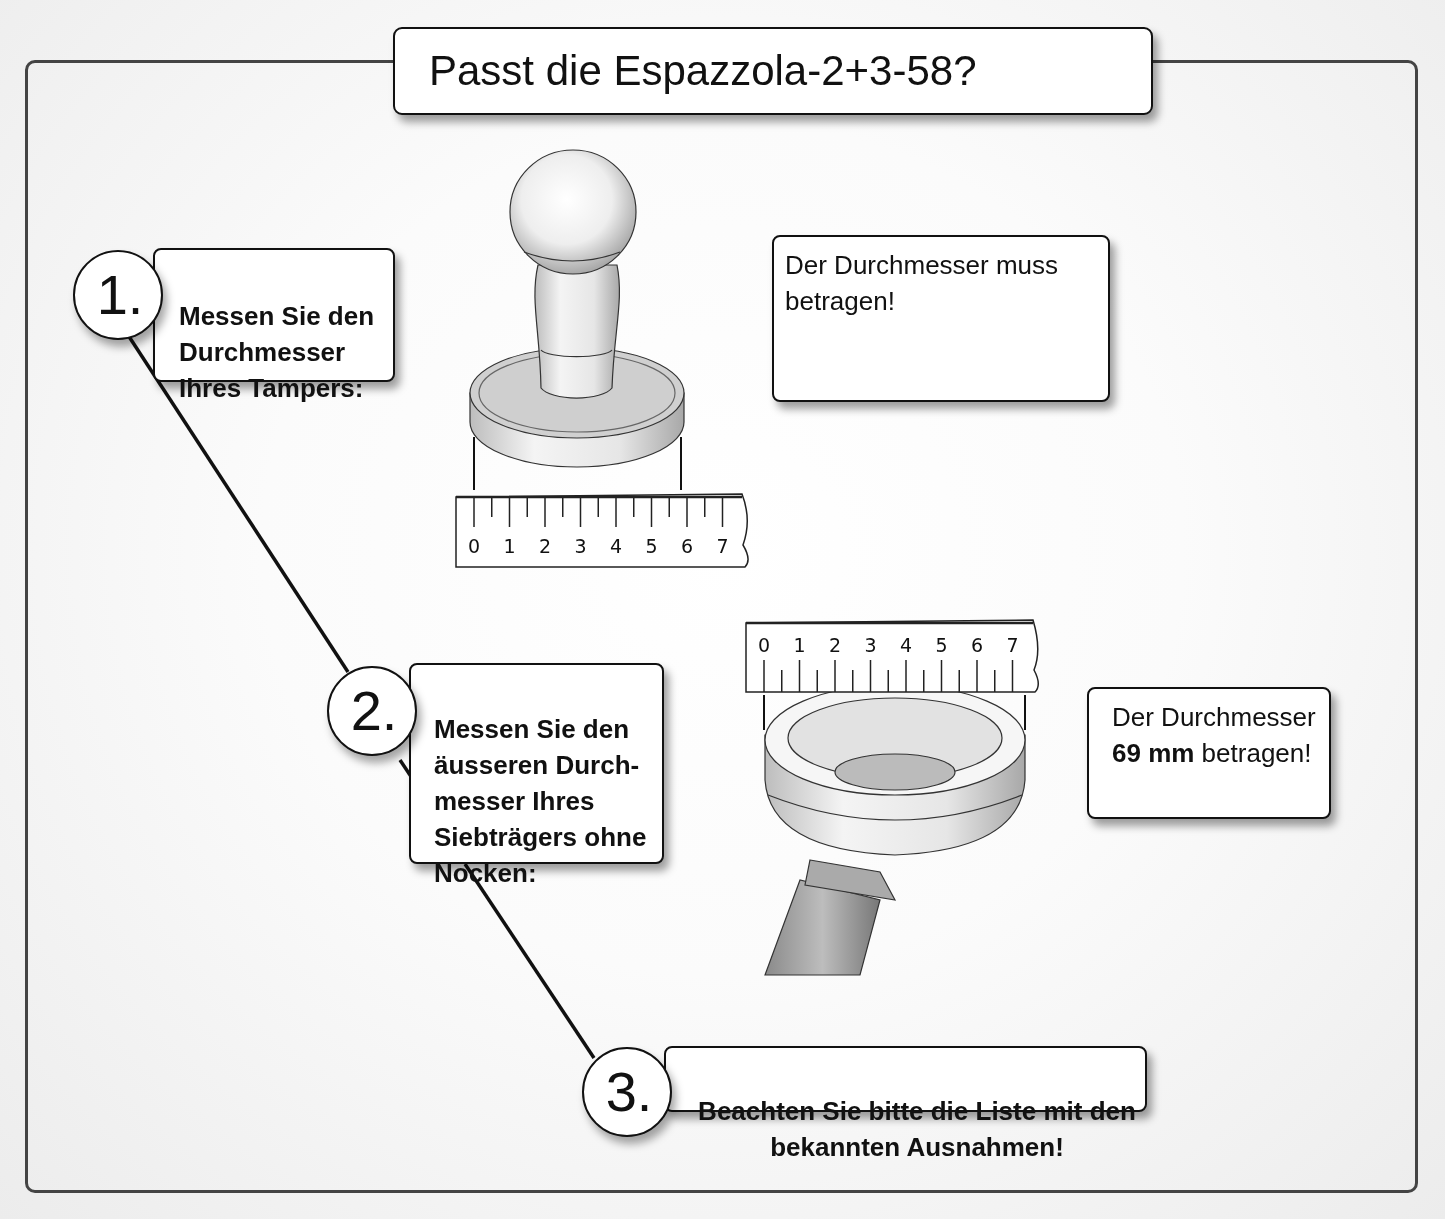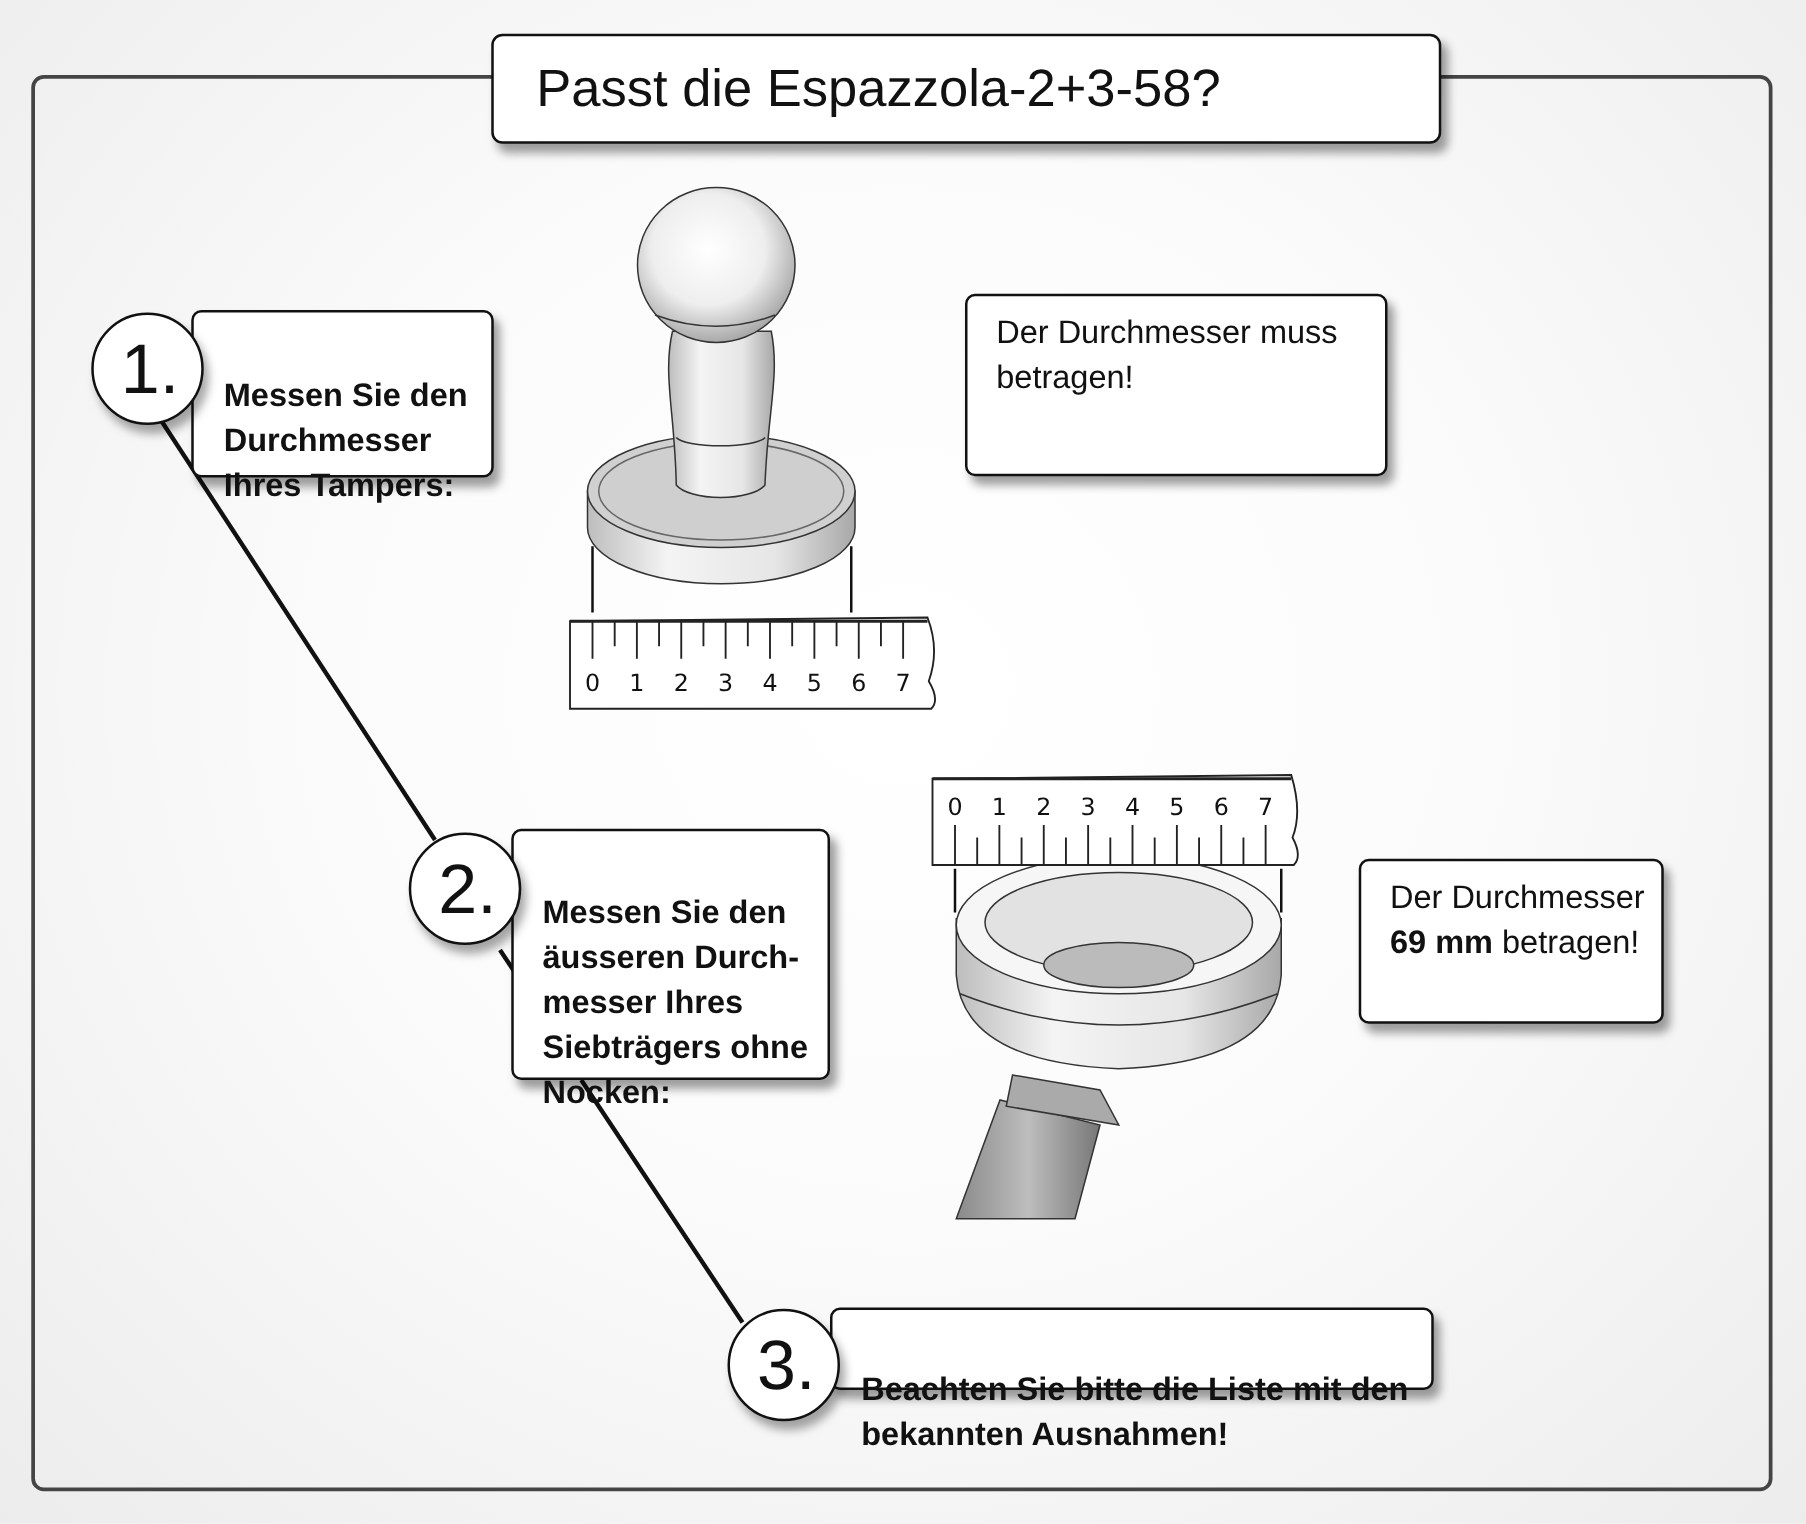--- a/index.html
+++ b/index.html
@@ -137,40 +137,40 @@
 
 <div class="box txt" style="left:153px;top:248px;width:242px;height:134px;padding:12px 0 0 24px;">
   <span>Messen Sie den
 Durchmesser
 Ihres Tampers:</span>
 </div>
 <div class="badge" style="left:73px;top:250px;">
   <span>1.</span>
 </div>
 
-<div class="box" style="left:772px;top:235px;width:338px;height:146px;padding:10px 0 0 23px;">
+<div class="box" style="left:772px;top:235px;width:338px;height:167px;padding:10px 0 0 11px;">
   <div>Der Durchmesser muss</div>
   <div>betragen!</div>
 </div>
 
 <div class="box txt" style="left:409px;top:663px;width:255px;height:201px;padding:10px 0 0 23px;">
   <span>Messen Sie den
 äusseren Durch-
 messer Ihres
 Siebträgers ohne
 Nocken:</span>
 </div>
 <div class="badge" style="left:327px;top:666px;">
   <span>2.</span>
 </div>
 
 <div class="box" style="left:1087px;top:687px;width:244px;height:132px;padding:10px 0 0 23px;">
   <div>Der Durchmesser</div>
   <div><b>69 mm</b><span> betragen!</span></div>
 </div>
 
-<div class="box txt" style="left:664px;top:1046px;width:483px;height:66px;padding:9px 0 0 23px;">
+<div class="box txt" style="left:664px;top:1046px;width:483px;height:66px;padding:9px 0 0 23px;text-align:center;">
   <span>Beachten Sie bitte die Liste mit den
 bekannten Ausnahmen!</span>
 </div>
 <div class="badge" style="left:582px;top:1047px;">
   <span>3.</span>
 </div>
 
 </body></html>

